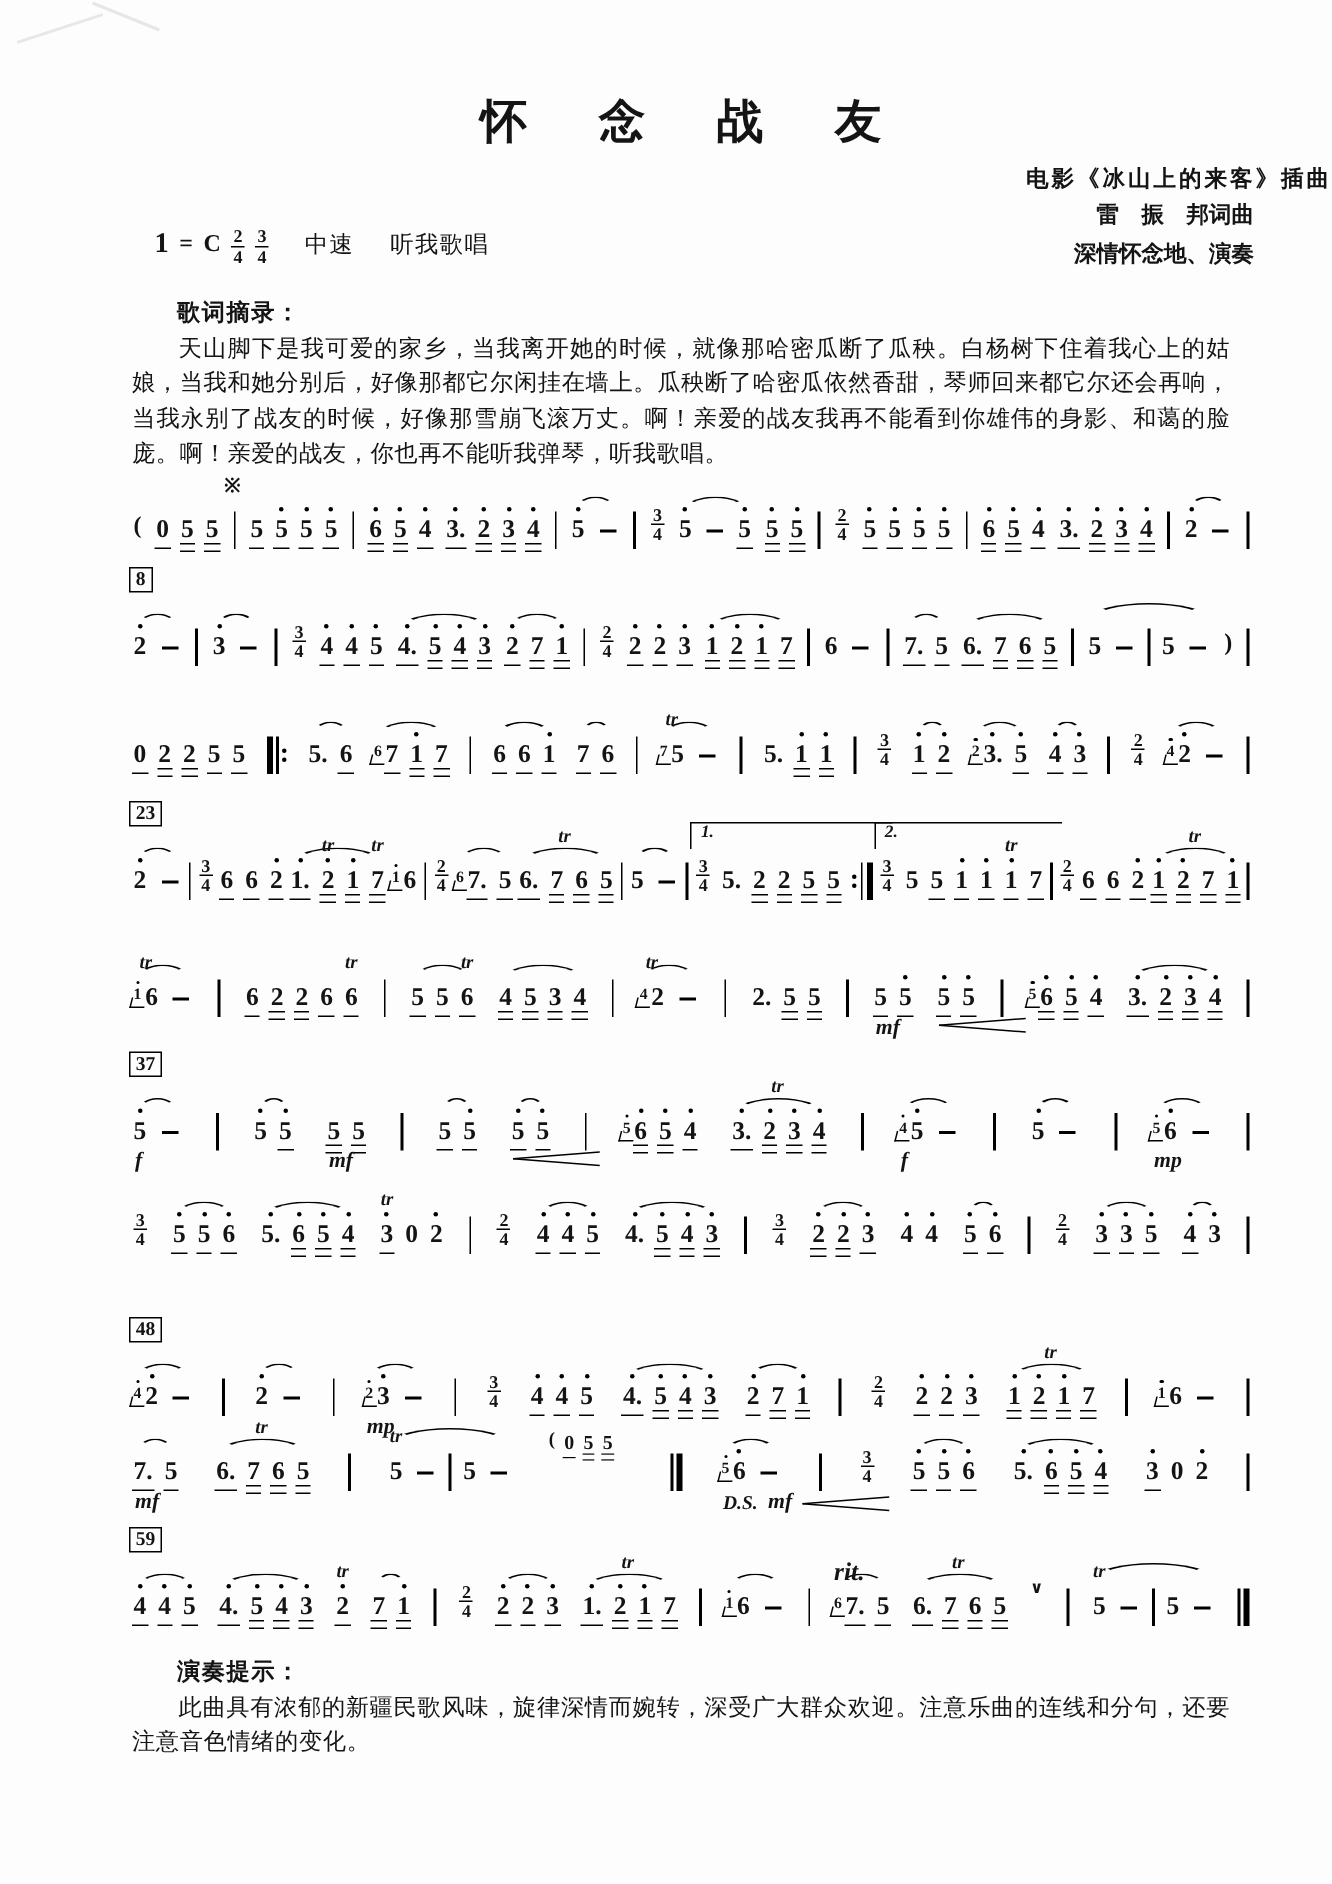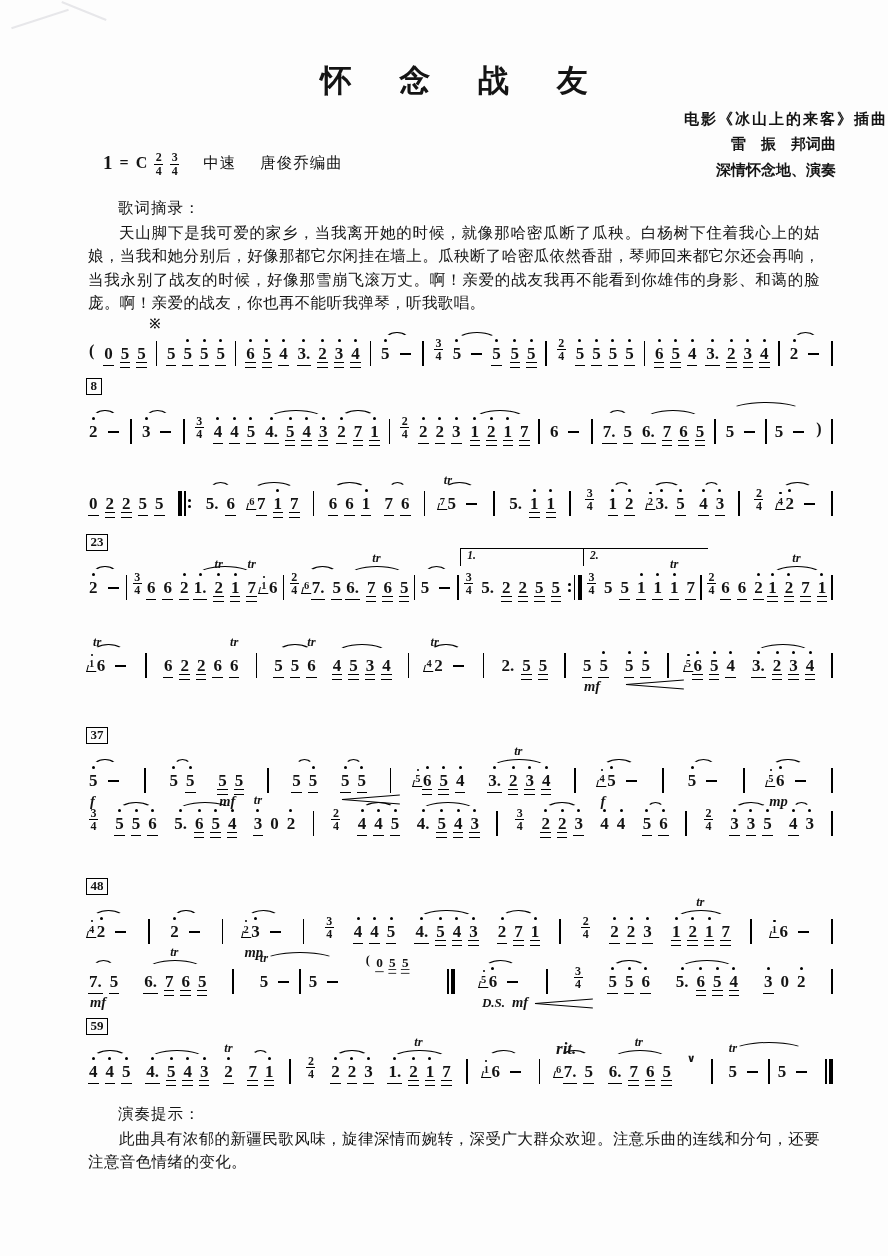--- a/index.html
+++ b/index.html
@@ -17,34 +17,34 @@
            font-weight:600;line-height:1.75}
   .keyline{position:absolute;top:150px;left:103px;display:flex;align-items:center;gap:7px;
            font-weight:700;font-size:16px}
   .keyline .k1{font-size:19px}
   .keyline .gap{width:10px}
   .ts{display:inline-flex;flex-direction:column;align-items:center;
       font:700 12px "Liberation Serif",serif;line-height:1.05;transform:translateY(1px)}
   .ts .tn{border-bottom:1.3px solid #000;padding:0 1.5px}
   .cjk-b{font-weight:400;font-size:15.5px;letter-spacing:1px}
 
-  .lyrics-head,.notes-head{position:absolute;left:118px;font-size:15.5px;font-weight:400;letter-spacing:1px}
+  .lyrics-head,.notes-head{position:absolute;left:118px;font-size:15.5px;font-weight:700;letter-spacing:1px}
   .lyrics-head{top:198px}
   .para{position:absolute;left:88px;width:732px;font-size:15.5px;line-height:1.5;
         text-align:justify;text-indent:2em;letter-spacing:.4px}
   .lyrics{top:221px}
   .notes-head{top:1104px}
   .notes-text{top:1127px}
 
   
   #score{position:absolute;left:88px;right:54px;top:0}
   .system{position:absolute;left:0;right:0;height:26px;display:flex;
           justify-content:space-between;align-items:flex-end}
   .sys1{top:336px}.sys2{top:414px}.sys3{top:486px}.sys4{top:570px}.sys5{top:648px}
-  .sys6{top:763px}.sys7{top:806px}.sys8{top:914px}.sys9{top:964px}.sys10{top:1054px}
+  .sys6{top:737px}.sys7{top:806px}.sys8{top:914px}.sys9{top:964px}.sys10{top:1054px}
   .mk{position:absolute;top:-36px;left:-2px;border:1.4px solid #000;
       font:700 13px "Liberation Serif",serif;line-height:1.15;padding:0 3.5px}
   .grp{position:relative;display:inline-flex;align-items:flex-end;gap:8px;padding:0 1px}
   .slur::before{content:"";position:absolute;top:-13px;left:3px;right:3px;height:9px;
       border-top:1.7px solid #000;border-left:2px solid transparent;border-right:2px solid transparent;
       border-radius:50% 50% 0 0/100% 100% 0 0}
   .gtr::after{content:"tr";position:absolute;top:-28px;left:42%;
       font:italic 700 12.5px "Liberation Serif",serif}
   .volta::before{content:"";position:absolute;top:-22px;left:-3px;right:-12px;height:17px;
       border-top:1.7px solid #000;border-left:1.7px solid #000}
@@ -115,21 +115,21 @@
       <b class="tn">2</b>
       <b>4</b>
     </span>
   <span class="ts">
       <b class="tn">3</b>
       <b>4</b>
     </span>
   <span class="gap"></span>
   <span class="cjk-b">中速</span>
   <span class="gap"></span>
-  <span class="cjk-b">唐俊乔编曲</span>
+  <span class="cjk-b">听我歌唱</span>
 </div>
 
 <div class="lyrics-head">歌词摘录：</div>
 <div class="para lyrics">天山脚下是我可爱的家乡，当我离开她的时候，就像那哈密瓜断了瓜秧。白杨树下住着我心上的姑娘，当我和她分别后，好像那都它尔闲挂在墙上。瓜秧断了哈密瓜依然香甜，琴师回来都它尔还会再响，当我永别了战友的时候，好像那雪崩飞滚万丈。啊！亲爱的战友我再不能看到你雄伟的身影、和蔼的脸庞。啊！亲爱的战友，你也再不能听我弹琴，听我歌唱。</div>
 
 <div id="score">
     <div class="system sys1">
       <span class="grp">
         <span class="par">(</span>
       </span>

